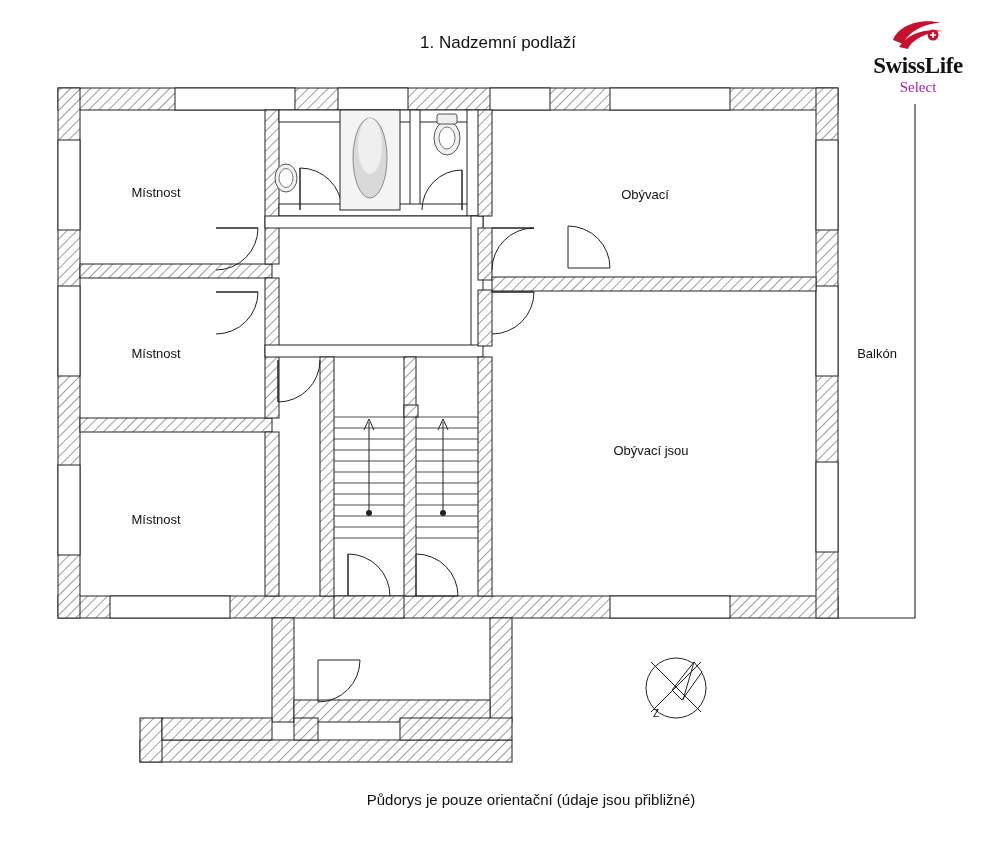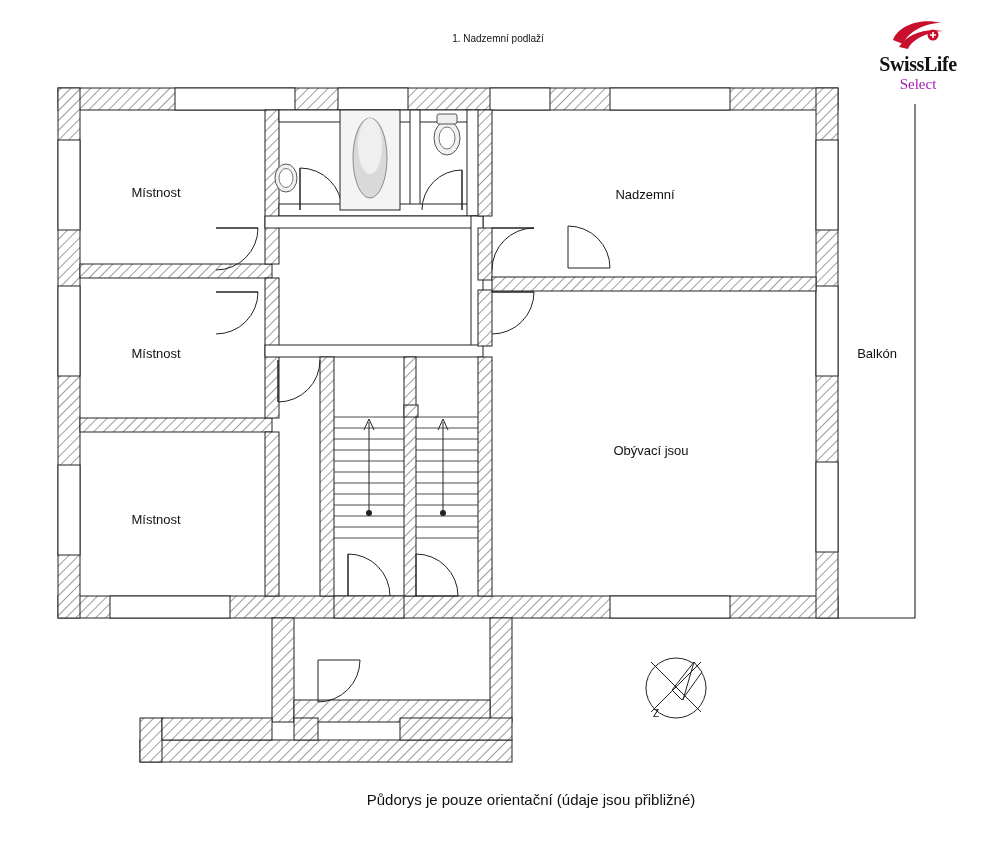--- a/index.html
+++ b/index.html
@@ -17,21 +17,21 @@
     height: 841px;
     overflow: hidden;
     background: #ffffff;
   }
   .title {
     position: absolute;
     left: 0;
     top: 33px;
     width: 996px;
     text-align: center;
-    font-size: 10px;
+    font-size: 17px;
     color: #111;
   }
   .footnote {
     position: absolute;
     left: 0;
     top: 791px;
     width: 996px;
     text-align: center;
     font-size: 15px;
     color: #111;
@@ -46,21 +46,21 @@
     text-align: center;
   }
   .logo .swoosh {
     display: block;
     margin: 0 auto 2px auto;
     width: 58px;
     height: 34px;
   }
   .logo .brand {
     font-family: "Liberation Serif", serif;
-    font-size: 20px;
+    font-size: 23px;
     font-weight: bold;
     letter-spacing: -0.4px;
     line-height: 1;
     color: #111;
   }
   .logo .sub {
     font-family: "Liberation Serif", serif;
     font-size: 15px;
     line-height: 1.4;
     color: #a21caf;
@@ -265,20 +265,20 @@
         <line x1="651" y1="712" x2="701" y2="662" stroke="#222"></line>
         <line x1="651" y1="662" x2="701" y2="712" stroke="#222"></line>
         <line x1="694" y1="662" x2="683" y2="700" stroke="#222"></line>
       </g>
     </g>
   </svg>
 
   <div class="room-label" style="left:156px; top:192px;">Místnost</div>
   <div class="room-label" style="left:156px; top:353px;">Místnost</div>
   <div class="room-label" style="left:156px; top:519px;">Místnost</div>
-  <div class="room-label" style="left:645px; top:194px;">Nadzemní</div>
+  <div class="room-label" style="left:645px; top:194px;">Obývací</div>
   <div class="room-label" style="left:651px; top:450px;">Obývací jsou</div>
   <div class="room-label" style="left:877px; top:353px;">Balkón</div>
 
   <div class="compass-label" style="left:656px; top:713px;">Z</div>
 
   <div class="footnote">Půdorys je pouze orientační (údaje jsou přibližné)</div>
 </div>
 
 </body></html>

